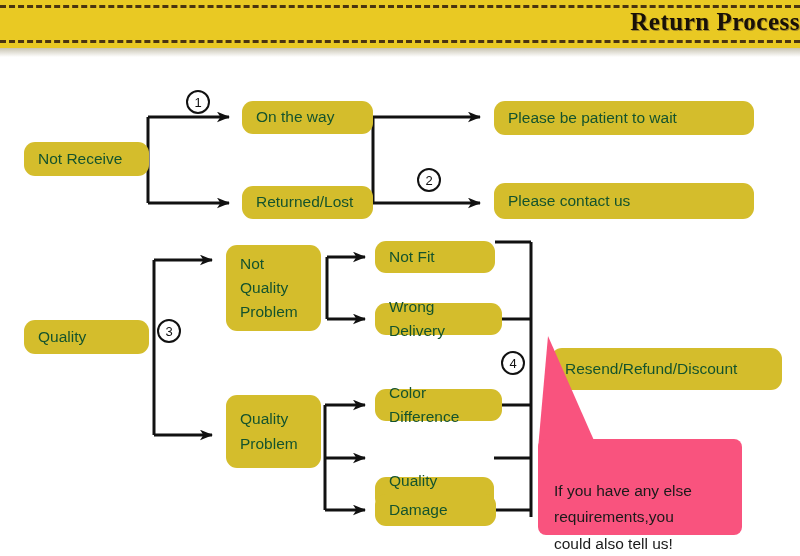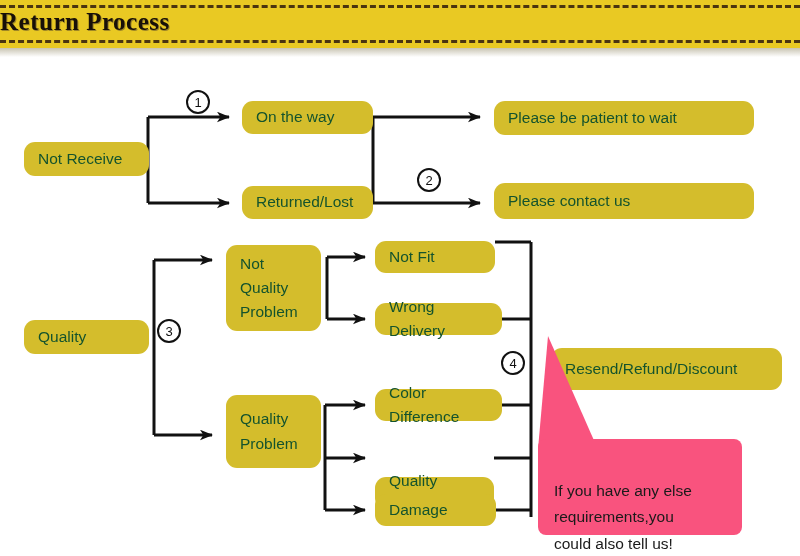--- a/index.html
+++ b/index.html
@@ -39,21 +39,21 @@
     position: absolute;
     left: 0; top: 48px;
     width: 800px;
     height: 9px;
     background: linear-gradient(to bottom, rgba(90,75,20,0.33), rgba(255,255,255,0));
   }
   #page-title {
     position: absolute;
     left: 0; top: 8px;
     width: 800px;
-    text-align: left;
+    text-align: right;
     font-family: "Liberation Serif", serif;
     font-size: 25px;
     font-weight: 700;
     color: #181008;
     letter-spacing: .5px;
     text-shadow: 1px 1px 0 rgba(120,100,40,.65);
   }
 
   
   #diagram {

